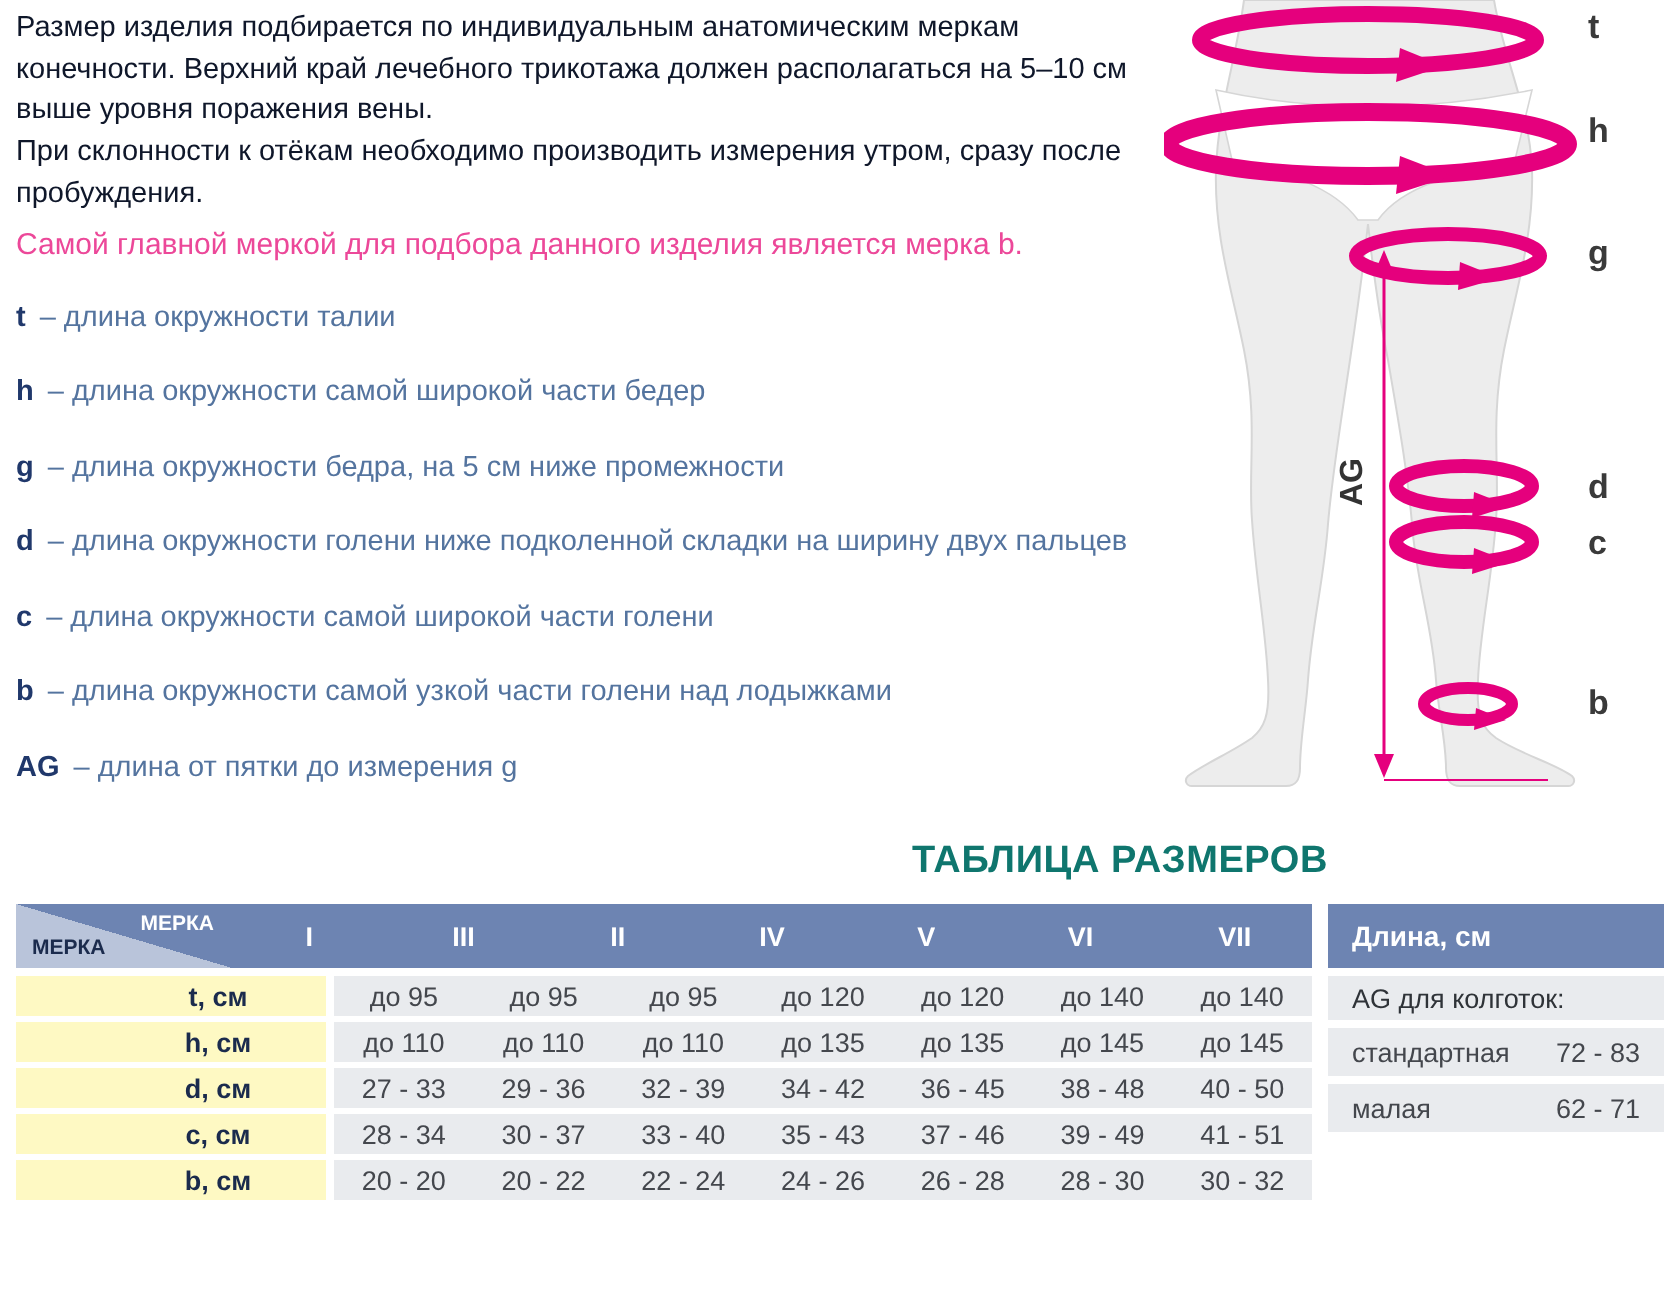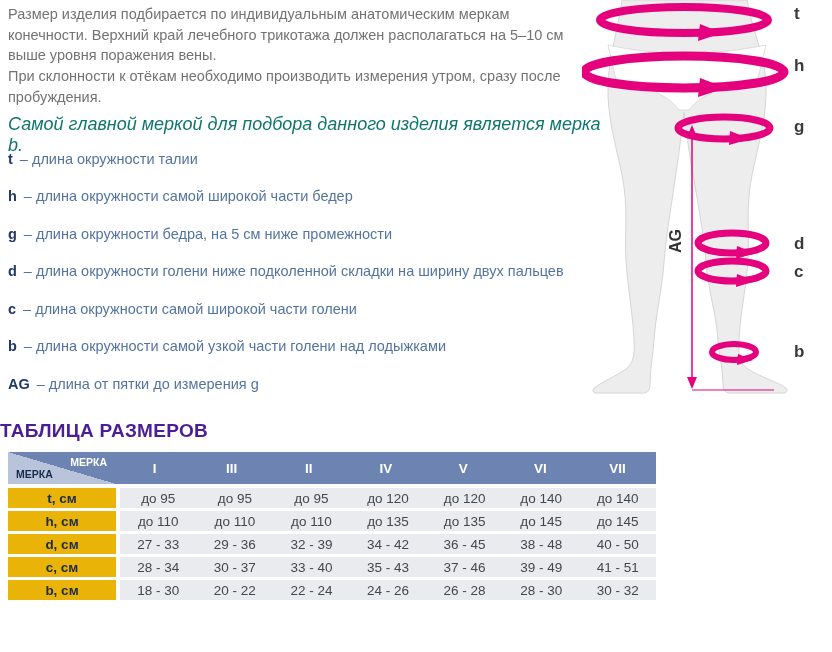--- a/index.html
+++ b/index.html
@@ -1,55 +1,55 @@
 <!DOCTYPE html>
 <html><head>
 <meta charset="utf-8">
 <style>
   html,body{margin:0;padding:0;background:#fff;}
   .page{position:relative;width:832px;height:652px;background:#ffffff;
         font-family:"Liberation Sans",sans-serif;overflow:hidden;}
 
   
-  .para{position:absolute;left:8px;width:582px;font-size:14.5px;line-height:20.5px;color:#737373;}
+  .para{position:absolute;left:8px;width:582px;font-size:14.5px;line-height:20.5px;color:#0f172a;}
   .p1{top:4px;}
   .p2{top:66px;}
-  .hl{position:absolute;left:8px;top:114px;width:600px;font-size:18px;color:#0f766e;font-style:italic;}
+  .hl{position:absolute;left:8px;top:114px;width:600px;font-size:15px;color:#ec4899;}
 
   
   .mlist{position:absolute;left:8px;top:140px;width:615px;}
   .m-item{height:37.5px;display:flex;align-items:center;white-space:nowrap;font-size:14.5px;}
   .m-key{color:#20386b;font-weight:bold;margin-right:7px;}
   .m-desc{color:#54749f;}
 
   
   .figure{position:absolute;left:582px;top:0;width:250px;height:400px;}
   .figure svg{position:absolute;left:0;top:0;}
   .flabel{position:absolute;left:212px;font-weight:bold;font-size:17px;color:#3a3a3a;}
   .fl-t{top:4px;} .fl-h{top:56px;} .fl-g{top:117px;}
   .fl-d{top:234px;} .fl-c{top:262px;} .fl-b{top:342px;}
 
   
-  .title{position:absolute;left:0;top:420px;width:664px;text-align:left;
-         font-size:19px;font-weight:bold;color:#4c1d95;letter-spacing:.3px;}
+  .title{position:absolute;left:0;top:420px;width:664px;text-align:right;
+         font-size:19px;font-weight:bold;color:#0f766e;letter-spacing:.3px;}
 
   
   .maintable{position:absolute;left:8px;top:452px;width:648px;}
   .thead{display:flex;height:32px;}
   .corner{width:108px;position:relative;
           background:linear-gradient(to bottom left,#6d84b2 50%,#b9c4da 50%);}
   .corner .sz{position:absolute;top:4px;right:9px;color:#ffffff;font-size:10.5px;font-weight:bold;}
   .corner .mk{position:absolute;bottom:4px;left:8px;color:#1b2b4d;font-size:10.5px;font-weight:bold;}
   .hcols{flex:1;display:flex;background:#6d84b2;}
   .hcol{flex:1;display:flex;align-items:center;justify-content:center;
         color:#fff;font-weight:bold;font-size:13.5px;}
   .rows{margin-top:4px;}
   .trow{display:flex;height:20px;margin-bottom:3px;}
-  .tlabel{width:108px;background:#eab308;color:#1b2b4d;font-weight:bold;font-size:13.5px;
-          display:flex;align-items:center;justify-content:center;}
+  .tlabel{width:108px;background:#fef9c3;color:#1b2b4d;font-weight:bold;font-size:13.5px;
+          display:flex;align-items:center;justify-content:center;padding-left:47px;}
   .tstrip{flex:1;display:flex;background:#e9ebee;margin-left:4px;}
   .tcell{flex:1;display:flex;align-items:center;justify-content:center;
          font-size:13.5px;color:#44474d;}
 
   
   .panel{position:absolute;left:664px;top:452px;width:168px;}
   .ptitle{height:32px;background:#6d84b2;color:#ffffff;font-weight:bold;font-size:14px;
           display:flex;align-items:center;padding-left:12px;box-sizing:border-box;}
   .psub{height:22px;margin-top:4px;background:#e9ebee;display:flex;align-items:center;
         padding-left:12px;font-size:13.5px;color:#2f3338;box-sizing:border-box;}
@@ -236,26 +236,40 @@
             <div class="tcell">33 - 40</div>
             <div class="tcell">35 - 43</div>
             <div class="tcell">37 - 46</div>
             <div class="tcell">39 - 49</div>
             <div class="tcell">41 - 51</div>
           </div>
         </div>
         <div class="trow">
           <div class="tlabel">b, см</div>
           <div class="tstrip">
-            <div class="tcell">18 - 30</div>
+            <div class="tcell">20 - 20</div>
             <div class="tcell">20 - 22</div>
             <div class="tcell">22 - 24</div>
             <div class="tcell">24 - 26</div>
             <div class="tcell">26 - 28</div>
             <div class="tcell">28 - 30</div>
             <div class="tcell">30 - 32</div>
           </div>
         </div>
       </div>
   </div>
 
+  <div class="panel">
+    <div class="ptitle">Длина, см</div>
+    <div class="psub">AG для колготок:</div>
+    <div id="panel-rows">
+        <div class="prow">
+          <span>стандартная</span>
+          <span>72 - 83</span>
+        </div>
+        <div class="prow">
+          <span>малая</span>
+          <span>62 - 71</span>
+        </div>
+      </div>
+  </div>
 
 </div>
 
 </body></html>

